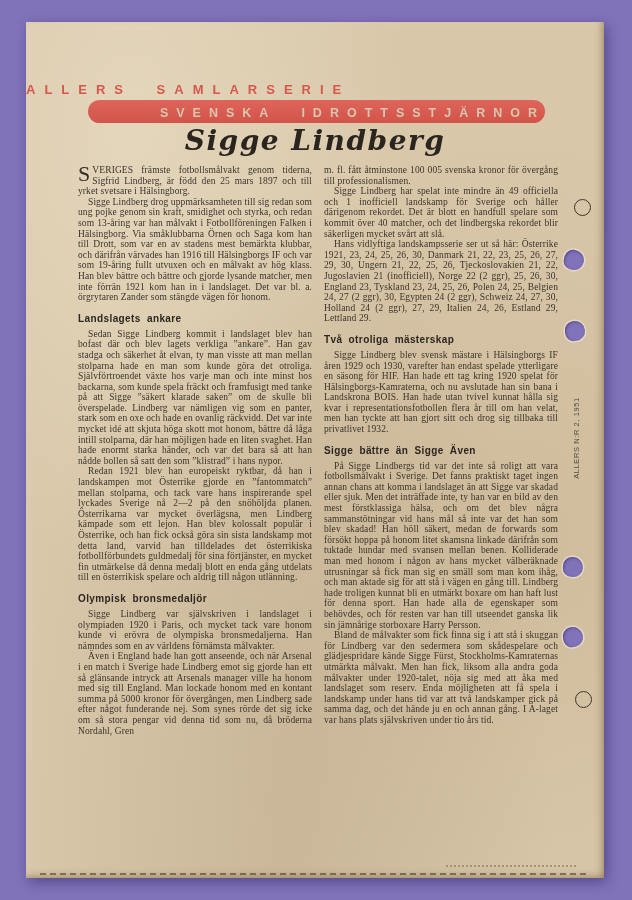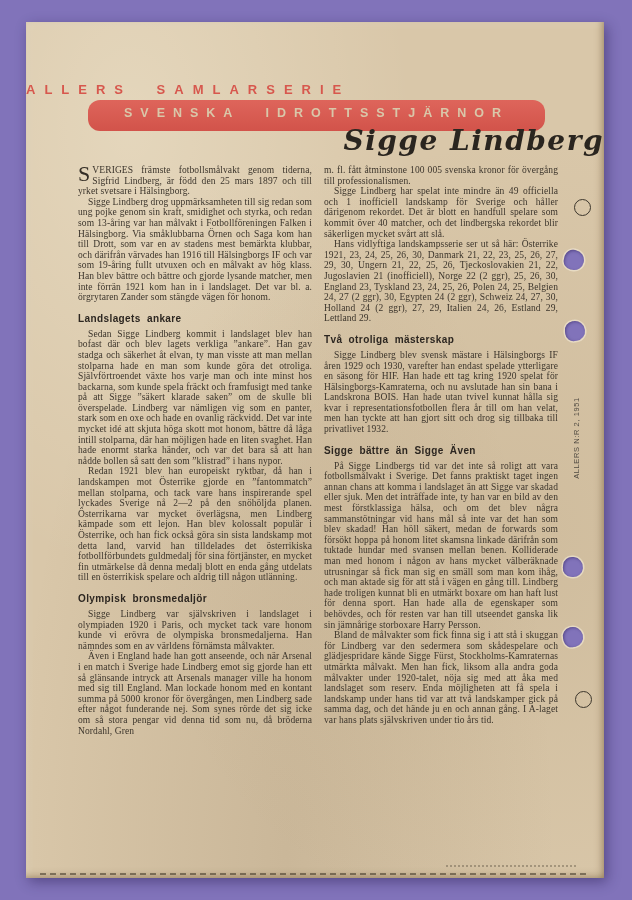--- a/index.html
+++ b/index.html
@@ -36,37 +36,37 @@
     text-align:left;
     font-family:"Liberation Sans", sans-serif;
     font-weight:bold;
     font-size:13px;
     letter-spacing:9px;
     word-spacing:12px;
     color:var(--accent-red);
   }
   .banner{
     position:absolute; left:62px; top:78px;
-    width:457px; height:31px;
+    width:457px; height:23px;
     background:linear-gradient(180deg,#de655b,#d2534a);
     border-radius:12px;
-    text-align:center;
+    text-align:right;
     line-height:23px;
   }
   .banner span{
     font-family:"Liberation Sans", sans-serif;
     font-weight:bold;
     font-size:12.5px;
     letter-spacing:8px;
     word-spacing:14px;
     color:var(--paper);
   }
   .title{
     position:absolute; left:0; top:102px; width:100%;
-    text-align:right;
+    text-align:center;
     font-family:"DejaVu Serif", serif;
     font-style:italic;
     font-weight:bold;
     font-size:28px;
     letter-spacing:1.5px;
     color:#2a251f;
   }
   .columns{
     position:absolute; left:52px; top:143px;
     width:480px; height:676px;

